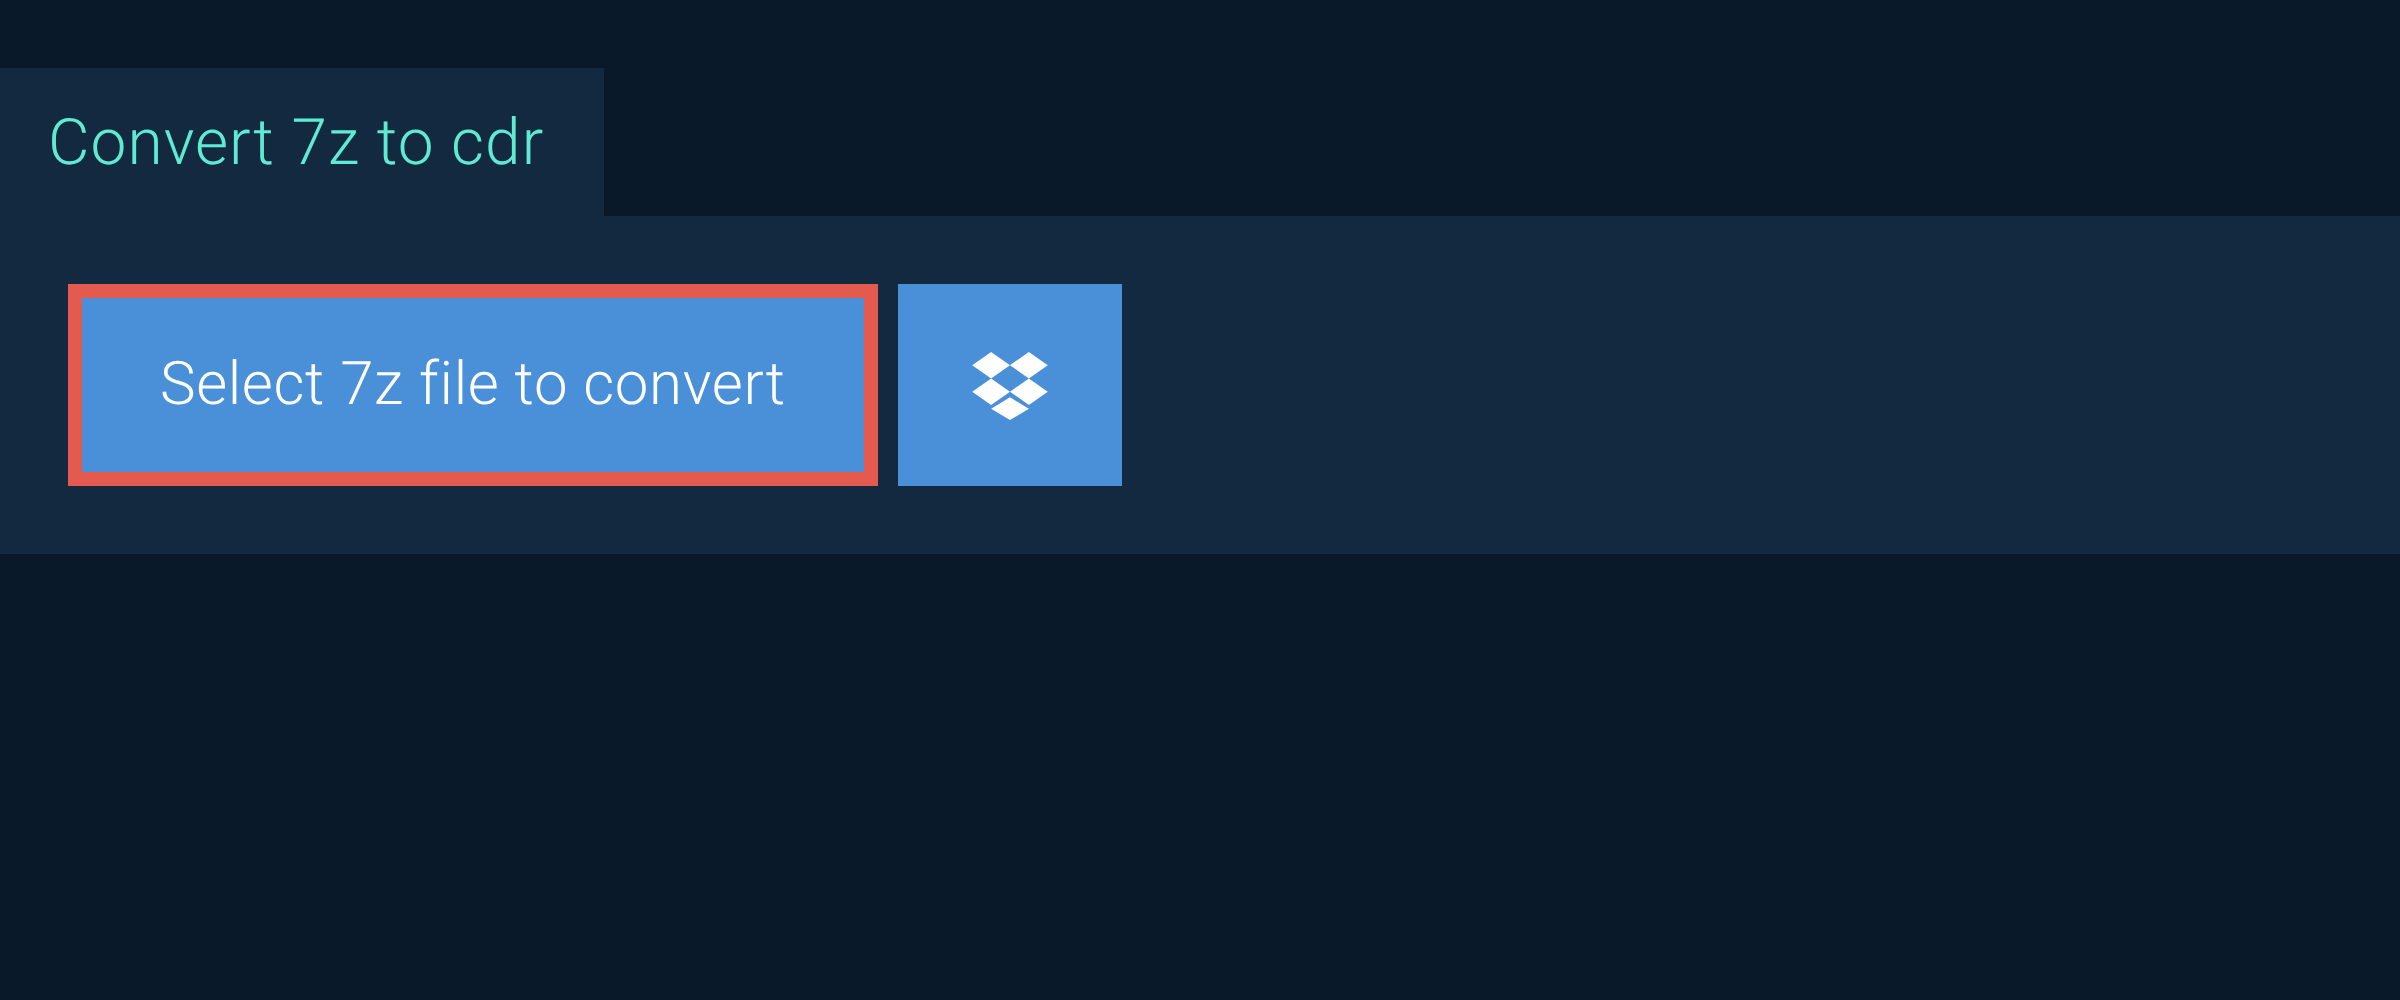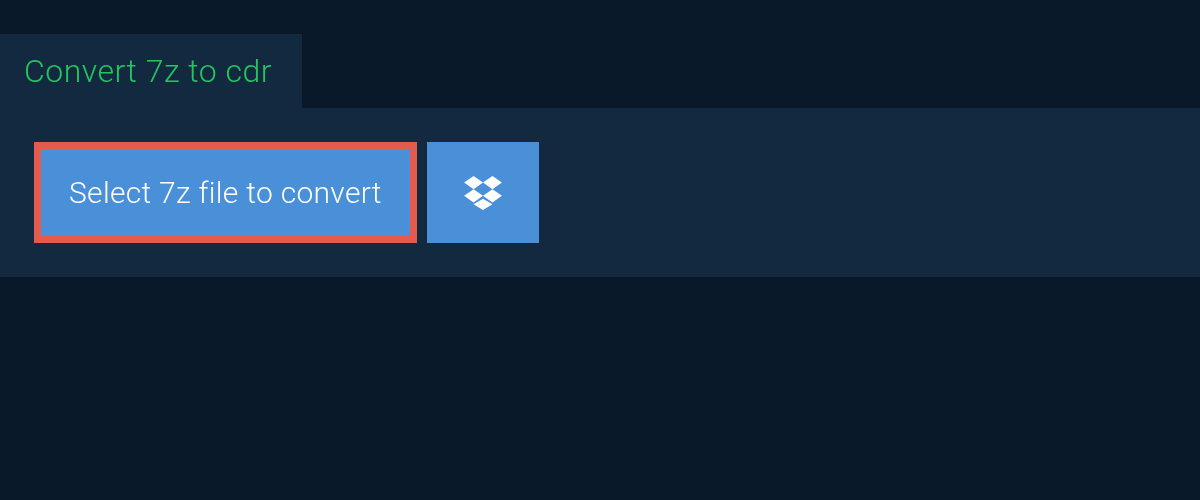--- a/index.html
+++ b/index.html
@@ -15,39 +15,39 @@
       overflow: hidden;
     }
     .tab {
       display: inline-block;
       background: #13293f;
       padding: 18px 30px 18px 24px;
       margin-top: 34px;
       margin-left: 0;
     }
     .tab-label {
-      color: #22c55e;
+      color: #5eead4;
       font-size: 32px;
       font-weight: 300;
       letter-spacing: 0.5px;
     }
     .panel {
       background: #13293f;
       padding: 34px;
       width: 100%;
     }
     .button-row {
       display: flex;
       align-items: stretch;
       gap: 10px;
     }
     .select-btn {
       background: #4a90d9;
       border: 7px solid #e55a4f;
-      padding: 26px 28px;
+      padding: 26px 39px;
       color: #ffffff;
       font-size: 30px;
       font-weight: 300;
       cursor: pointer;
       display: flex;
       align-items: center;
       justify-content: center;
       letter-spacing: 0.3px;
       text-align: center;
     }

